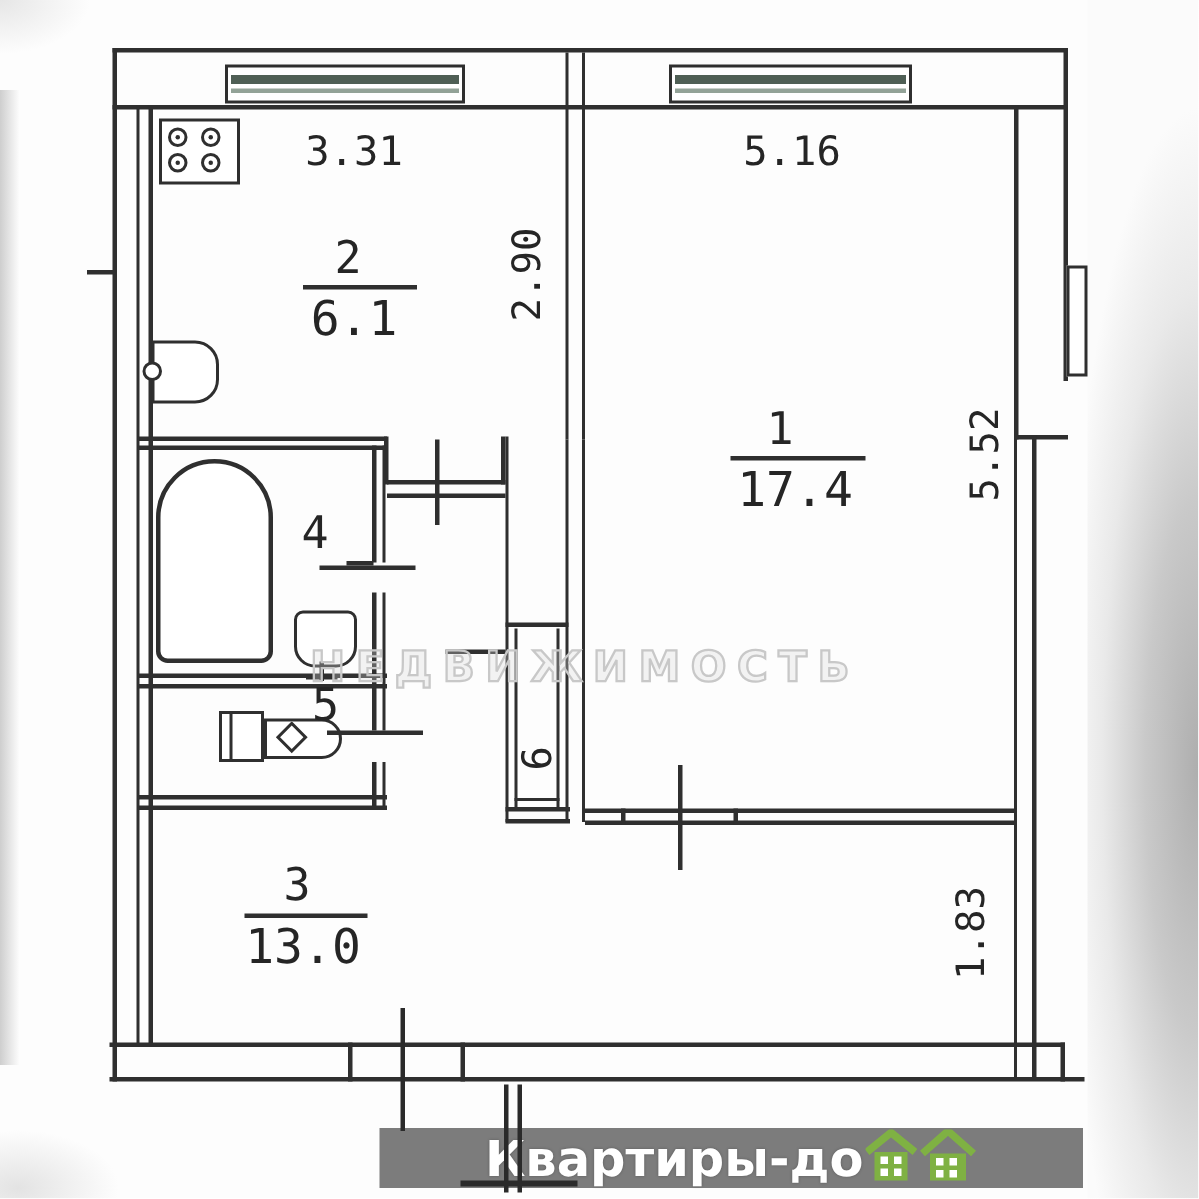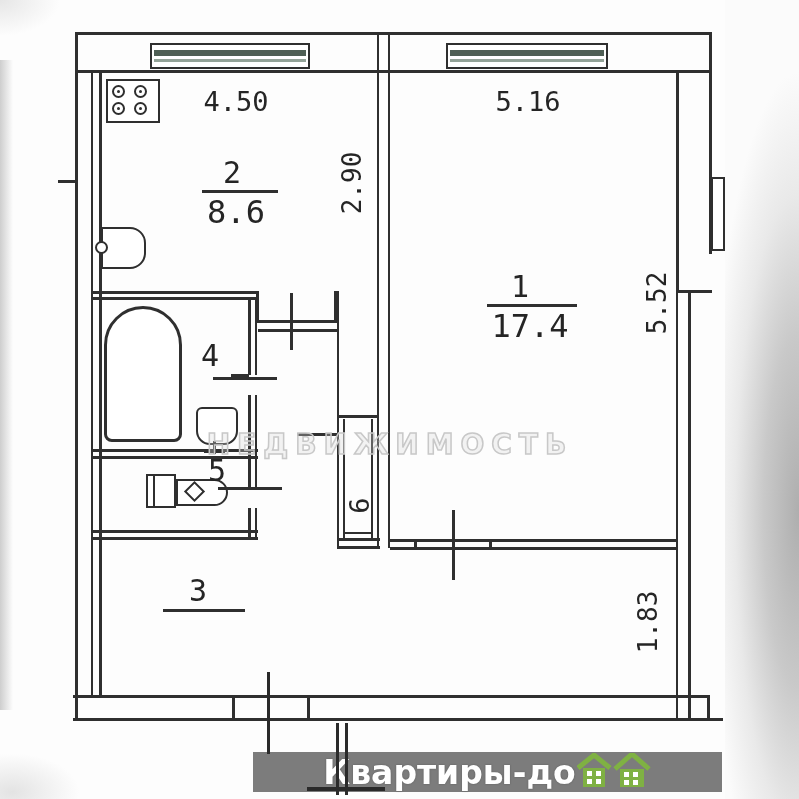--- a/index.html
+++ b/index.html
@@ -140,38 +140,39 @@
   <div class="ln" style="left:213px;top:441px;width:3px;height:13px;"></div>
   <div class="ln" style="left:204px;top:450px;width:21px;height:3px;"></div>
 
   <div class="frame" style="left:146px;top:474px;width:30px;height:34px;"></div>
   <div class="ln" style="left:153px;top:474px;width:2px;height:34px;"></div>
   <div class="frame" style="left:176px;top:479px;width:52px;height:27px;border-radius:0 14px 14px 0;"></div>
   <div class="frame" style="left:187px;top:484px;width:15px;height:15px;transform:rotate(45deg);"></div>
 
   <div class="num" style="left:212px;top:158px;width:40px;font-size:30px;">2</div>
   <div class="ln" style="left:202px;top:190px;width:76px;height:3px;"></div>
-  <div class="num" style="left:196px;top:196px;width:80px;font-size:32px;">8.6</div>
+  <div class="num" style="left:196px;top:196px;width:80px;font-size:32px;">6.1</div>
 
   <div class="num" style="left:500px;top:272px;width:40px;font-size:30px;">1</div>
   <div class="ln" style="left:487px;top:304px;width:90px;height:3px;"></div>
   <div class="num" style="left:482px;top:310px;width:96px;font-size:32px;">17.4</div>
 
   <div class="num" style="left:178px;top:576px;width:40px;font-size:30px;">3</div>
   <div class="ln" style="left:163px;top:609px;width:82px;height:3px;"></div>
+  <div class="num" style="left:156px;top:615px;width:92px;font-size:32px;">13.0</div>
 
   <div class="num" style="left:190px;top:341px;width:40px;font-size:30px;">4</div>
   <div class="ln" style="left:213px;top:377px;width:64px;height:3px;"></div>
 
   <div class="num" style="left:197px;top:456px;width:40px;font-size:30px;">5</div>
   <div class="ln" style="left:218px;top:487px;width:64px;height:3px;"></div>
 
   <div class="num rot" style="left:339px;top:492px;width:40px;font-size:27px;">6</div>
 
-  <div class="num" style="left:186px;top:88px;width:100px;font-size:27px;">4.50</div>
+  <div class="num" style="left:186px;top:88px;width:100px;font-size:27px;">3.31</div>
   <div class="num" style="left:478px;top:88px;width:100px;font-size:27px;">5.16</div>
   <div class="num rot" style="left:317px;top:170px;width:70px;font-size:26px;">2.90</div>
   <div class="num rot" style="left:622px;top:290px;width:70px;font-size:26px;">5.52</div>
   <div class="num rot" style="left:613px;top:609px;width:70px;font-size:26px;">1.83</div>
 
   <div class="wm2">НЕДВИЖИМОСТЬ</div>
 
   <div class="banner">
     <span>Квартиры-до</span>
     <svg width="74" height="36" viewBox="0 0 74 36" style="margin:0 1px 2px 1px;">

